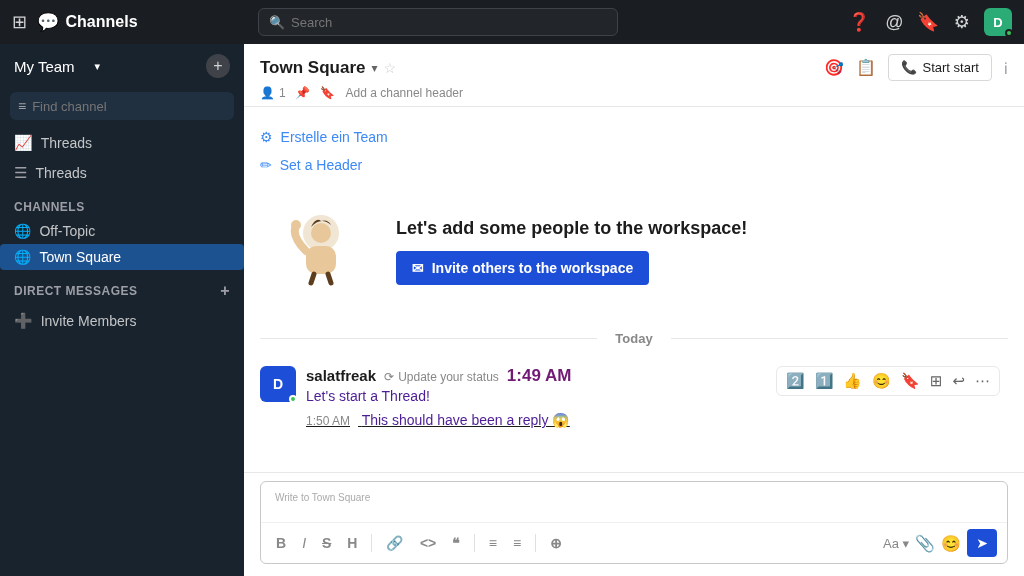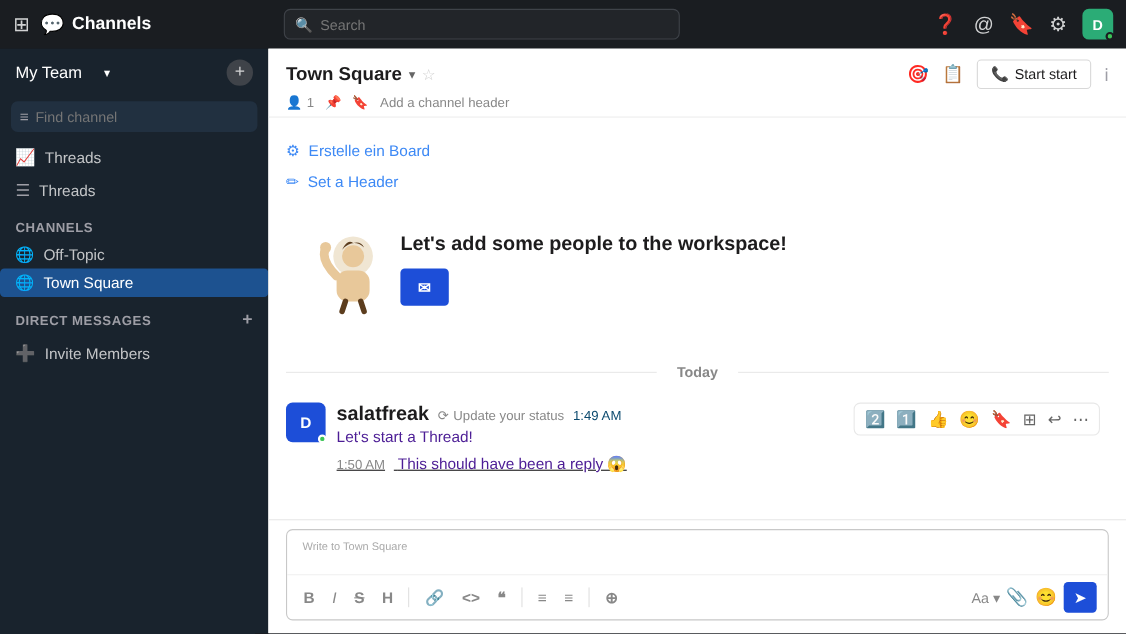--- a/index.html
+++ b/index.html
@@ -64,40 +64,40 @@
     .channel-sub-row { display: flex; align-items: center; gap: 10px; padding: 5px 0 6px; }
     .channel-sub-item { display: flex; align-items: center; gap: 4px; font-size: 12px; color: #888; cursor: pointer; }
     .channel-sub-add { font-size: 12px; color: #888; cursor: pointer; }
 
     
     .channel-body { flex: 1; overflow-y: auto; padding: 16px 16px 0; background: #fff; }
 
     .action-item { display: flex; align-items: center; gap: 8px; padding: 6px 0; font-size: 14px; color: #3d89f5; cursor: pointer; }
     .action-item-icon { font-size: 14px; }
 
-    .workspace-promo { display: flex; gap: 8px; padding: 24px 16px; margin-top: 8px; }
+    .workspace-promo { display: flex; align-items: center; gap: 40px; padding: 24px 16px; margin-top: 8px; }
     .workspace-illustration { width: 80px; height: 80px; flex-shrink: 0; }
     .workspace-illustration svg { width: 80px; height: 80px; }
     .workspace-text h2 { font-size: 18px; font-weight: 700; color: #1d1c1d; margin-bottom: 12px; }
     .invite-btn { display: inline-flex; align-items: center; gap: 8px; background: #1d4ed8; color: #fff; border: none; border-radius: 4px; padding: 9px 16px; font-size: 14px; font-weight: 600; cursor: pointer; }
     .invite-btn-icon { font-size: 14px; }
 
     .today-divider { display: flex; align-items: center; gap: 14px; margin: 16px 0 8px; }
     .today-divider-line { flex: 1; height: 1px; background: #e8e8e8; }
     .today-divider-text { font-size: 13px; font-weight: 600; color: #888; padding: 0 4px; }
 
     .message-group { padding: 8px 0; }
     .message-row { display: flex; gap: 10px; align-items: flex-start; padding: 4px 0; position: relative; }
     .avatar { width: 36px; height: 36px; border-radius: 6px; background: #1d4ed8; display: flex; align-items: center; justify-content: center; color: #fff; font-size: 14px; font-weight: 700; flex-shrink: 0; position: relative; }
     .avatar-dot { width: 8px; height: 8px; background: #3cc556; border-radius: 50%; position: absolute; bottom: -1px; right: -1px; border: 2px solid #fff; }
     .message-content { flex: 1; }
     .message-meta { display: flex; align-items: baseline; gap: 8px; }
-    .message-author { font-size: 18px; font-weight: 700; color: #1d1c1d; }
+    .message-author { font-size: 15px; font-weight: 700; color: #1d1c1d; }
     .message-status { font-size: 12px; color: #888; display: flex; align-items: center; gap: 4px; cursor: pointer; }
-    .message-time { font-size: 12px; color: #0c4a6e; }
+    .message-time { font-size: 17px; color: #701a75; font-weight: bold; }
     .message-text { font-size: 14px; color: #4c1d95; margin-top: 2px; }
     .message-reply { padding: 4px 0 4px 46px; font-size: 14px; color: #1d1c1d; text-decoration: underline; }
     .message-reply-time { font-size: 12px; color: #888; margin-right: 8px; }
 
     .message-actions { position: absolute; right: 8px; top: 4px; display: flex; align-items: center; gap: 4px; background: #fff; border: 1px solid #e8e8e8; border-radius: 6px; padding: 3px 6px; }
     .msg-action-btn { background: none; border: none; cursor: pointer; font-size: 15px; color: #666; padding: 2px 3px; display: flex; align-items: center; }
 
     
     .compose-area { background: #fff; padding: 8px 16px 12px; border-top: 1px solid #e8e8e8; flex-shrink: 0; }
     .compose-box { border: 1px solid #c8c8c8; border-radius: 6px; overflow: hidden; }
@@ -213,21 +213,21 @@
         <div class="channel-sub-item">📌</div>
         <div class="channel-sub-item">🔖</div>
         <div class="channel-sub-add">Add a channel header</div>
       </div>
     </div>
 
     <div class="channel-body">
 
       <div class="action-item">
         <span class="action-item-icon">⚙</span>
-        <span>Erstelle ein Board</span>
+        <span>Erstelle ein Team</span>
       </div>
 
       <div class="action-item">
         <span class="action-item-icon">✏</span>
         <span>Set a Header</span>
       </div>
 
       <div class="workspace-promo">
         <div class="workspace-illustration">
           <svg viewBox="0 0 80 80" xmlns="http://www.w3.org/2000/svg">
@@ -243,20 +243,21 @@
             <path d="M35 16 Q45 5 55 14 Q52 8 45 10 Q40 6 35 16" fill="#5c3d1e"></path>
 
             <path d="M38 63 L35 72" stroke="#5c3d1e" stroke-width="5" stroke-linecap="round"></path>
             <path d="M52 63 L55 72" stroke="#5c3d1e" stroke-width="5" stroke-linecap="round"></path>
           </svg>
         </div>
         <div class="workspace-text">
           <h2>Let's add some people to the workspace!</h2>
           <button class="invite-btn">
             <span class="invite-btn-icon">✉</span>
+            <span>Invite others to the workspace</span>
           </button>
         </div>
       </div>
 
       <div class="today-divider">
         <div class="today-divider-line"></div>
         <span class="today-divider-text">Today</span>
         <div class="today-divider-line"></div>
       </div>
 

